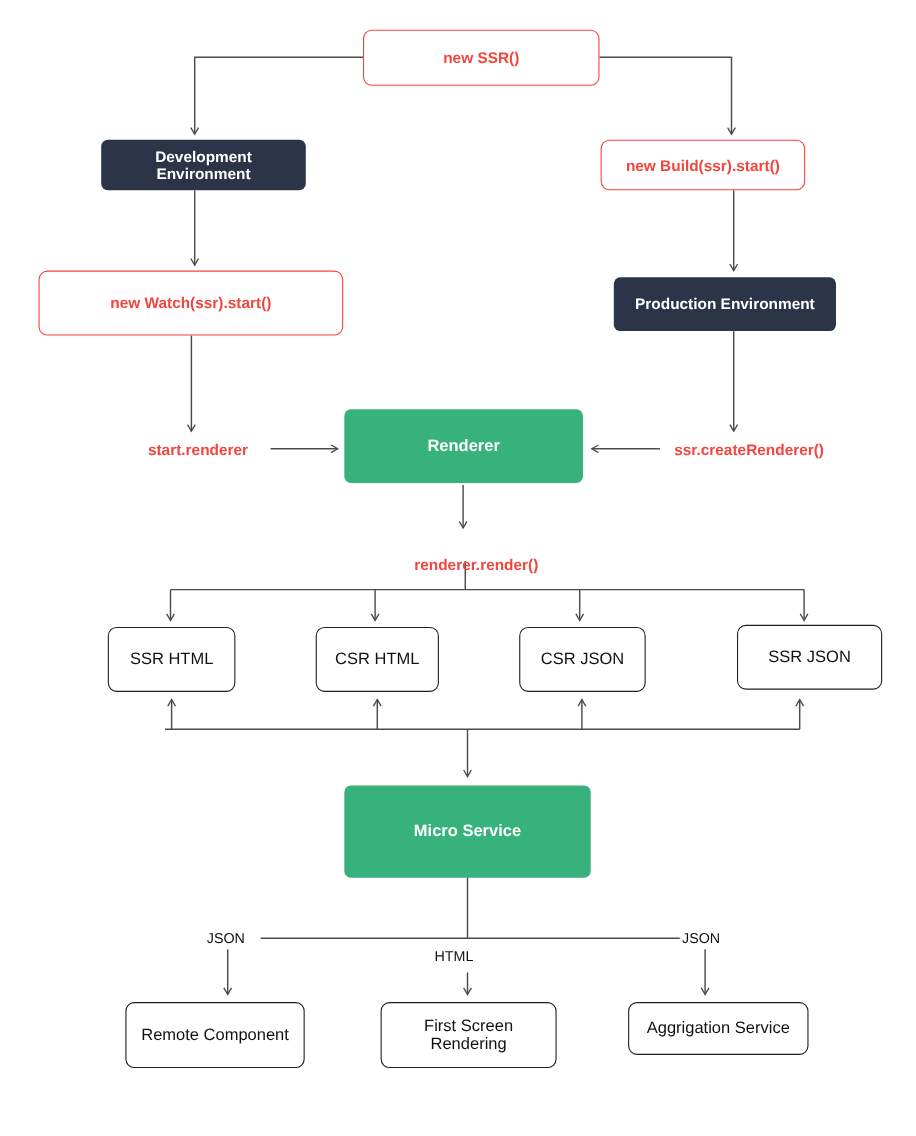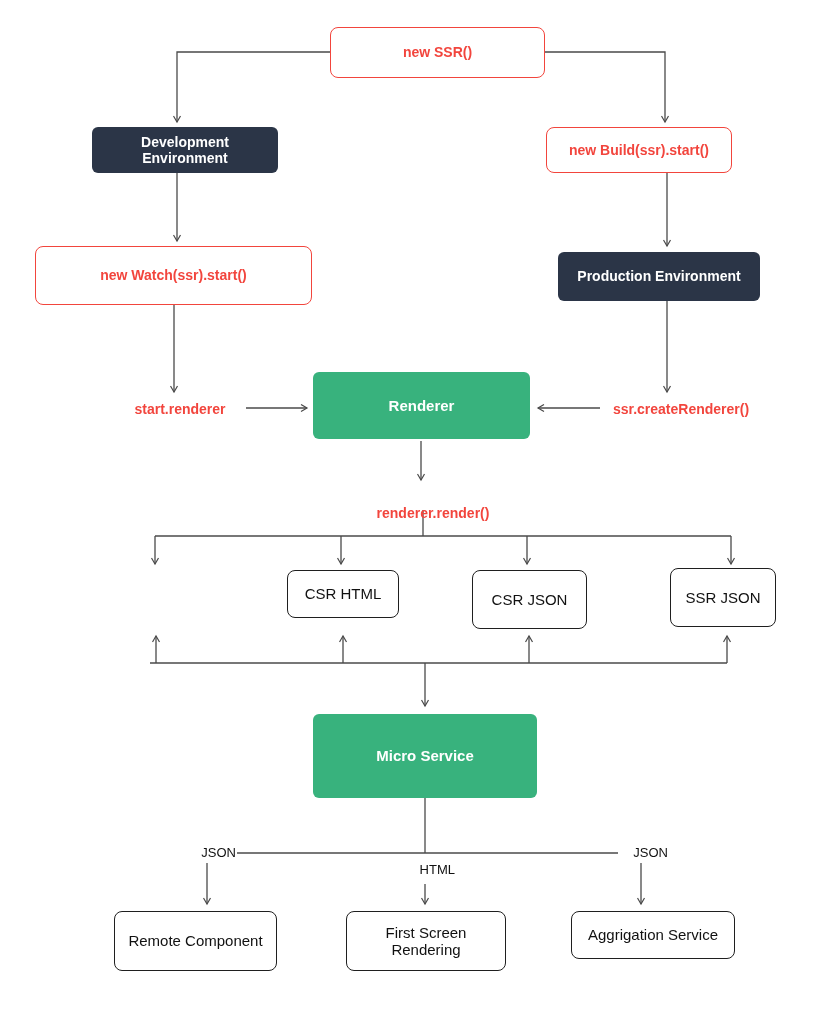--- a/index.html
+++ b/index.html
@@ -15,21 +15,21 @@
   }
   .node.red{background:#ffffff;border:1px solid #f2453d;color:#f2453d;font-weight:700;}
   .node.dark{background:#2b3547;color:#ffffff;font-weight:700;border-radius:6px;}
   .node.green{background:#38b27d;color:#ffffff;font-weight:700;border-radius:6px;font-size:15px;}
   .node.plain{background:#ffffff;border:1px solid #1f1f1f;color:#111111;font-size:15px;font-weight:400;}
   .edge-label{
     position:absolute;color:#f2453d;font-weight:700;font-size:14px;
     text-align:center;white-space:nowrap;
   }
   .small-label{
-    position:absolute;color:#111111;font-size:13px;text-align:right;white-space:nowrap;
+    position:absolute;color:#111111;font-size:13px;text-align:left;white-space:nowrap;
   }
   svg path{fill:none;stroke:#4a4a4a;stroke-width:1.3;}
 </style>
 </head>
 <body>
 
 <div class="canvas">
 
   <svg class="layer" viewBox="0 0 833 1033" xmlns="http://www.w3.org/2000/svg">
     <defs>
@@ -88,23 +88,24 @@
   <div class="node dark" style="left:558px;top:252px;width:202px;height:49px;">Production Environment</div>
 
   <div class="edge-label" style="left:112px;top:401px;width:136px;">start.renderer</div>
 
   <div class="node green" style="left:313px;top:372px;width:217px;height:67px;">Renderer</div>
 
   <div class="edge-label" style="left:606px;top:401px;width:150px;">ssr.createRenderer()</div>
 
   <div class="edge-label" style="left:363px;top:505px;width:140px;">renderer.render()</div>
 
-  <div class="node plain" style="left:287px;top:570px;width:112px;height:48px;">CSR HTML</div>
+  <div class="node plain" style="left:98px;top:570px;width:116px;height:59px;">SSR HTML</div>
+  <div class="node plain" style="left:287px;top:570px;width:112px;height:59px;">CSR HTML</div>
   <div class="node plain" style="left:472px;top:570px;width:115px;height:59px;">CSR JSON</div>
-  <div class="node plain" style="left:670px;top:568px;width:106px;height:59px;">SSR JSON</div>
+  <div class="node plain" style="left:670px;top:568px;width:132px;height:59px;">SSR JSON</div>
 
   <div class="node green" style="left:313px;top:714px;width:224px;height:84px;">Micro Service</div>
 
   <div class="small-label" style="left:188px;top:845px;width:48px;">JSON</div>
   <div class="small-label" style="left:395px;top:862px;width:60px;">HTML</div>
   <div class="small-label" style="left:620px;top:845px;width:48px;">JSON</div>
 
   <div class="node plain" style="left:114px;top:911px;width:163px;height:60px;">Remote Component</div>
   <div class="node plain" style="left:346px;top:911px;width:160px;height:60px;">First Screen Rendering</div>
   <div class="node plain" style="left:571px;top:911px;width:164px;height:48px;">Aggrigation Service</div>

